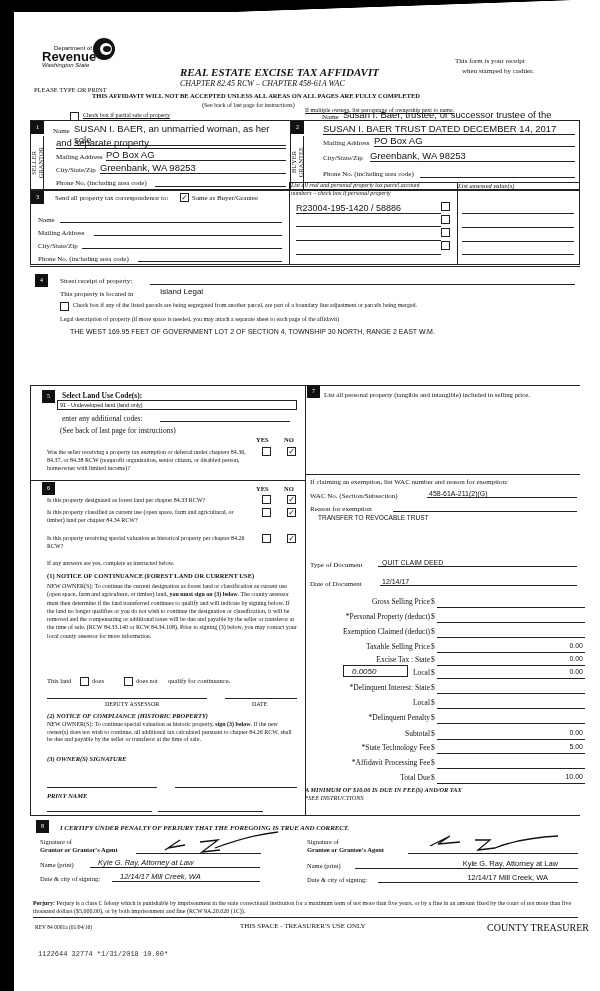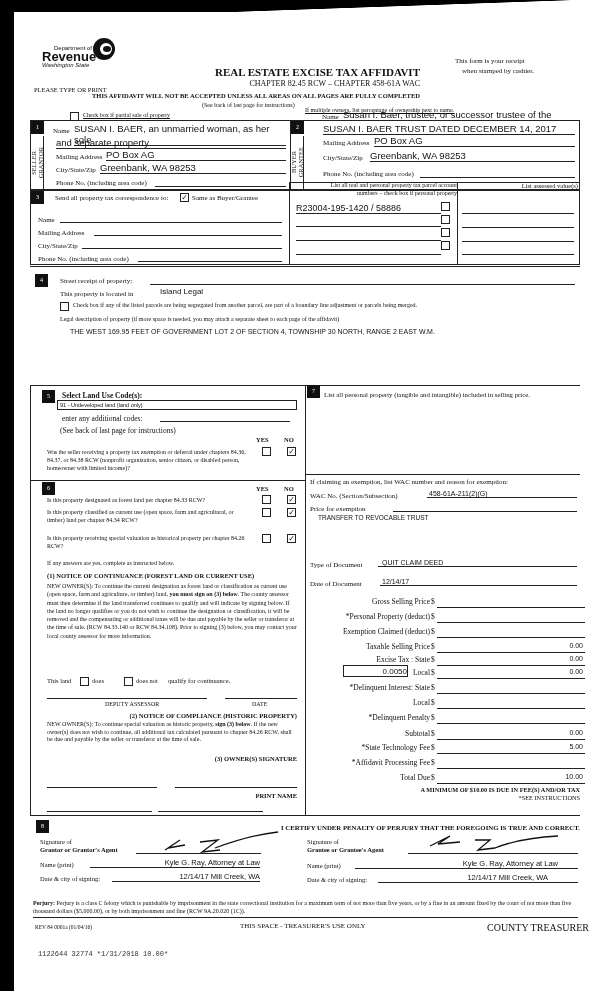--- a/index.html
+++ b/index.html
@@ -10,21 +10,21 @@
   .abs { position: absolute; }
   .sans { font-family: "Liberation Sans", sans-serif; padding-left: 8px; }
   .line { border-bottom: 1px solid #222; }
   .box { border: 1px solid #222; }
   .num { position: absolute; background: #111; color: #fff; font-size: 6px; width: 13px; height: 13px; text-align: center; line-height: 13px; }
   .cb { position: absolute; width: 9px; height: 9px; border: 1px solid #222; background: #fff; font-size: 8px; line-height: 8px; text-align: center; font-family: "DejaVu Sans", sans-serif; }
   .lbl { font-size: 7px; }
   .fill { font-family: "Liberation Sans", sans-serif; font-size: 9.5px; color: #111; }
   .vert { writing-mode: vertical-rl; transform: rotate(180deg); font-size: 6.5px; text-align: center; }
   .bold { font-weight: bold; }
-  .center { text-align: right; }
+  .center { text-align: left; font-style: italic; }
   .amt-row { position: absolute; left: 310px; width: 270px; height: 13px; font-size: 7.5px; }
   .amt-row .label { position: absolute; right: 150px; top: 0; text-align: right; white-space: nowrap; }
   .amt-row .dollar { position: absolute; left: 121px; top: 0; }
   .amt-row .val { position: absolute; left: 127px; width: 148px; border-bottom: 1px solid #222; text-align: right; font-family: "Liberation Sans", sans-serif; font-size: 7px; padding-right: 2px; height: 11px; }
 </style>
 </head>
 <body>
 
 <div class="top-edge"></div>
 <div class="scan-edge"></div>
@@ -201,21 +201,21 @@
 <div class="abs bold center" style="left:47px;top:792px;width:250px;font-size:6.5px;">PRINT NAME</div>
 <div class="abs" style="left:47px;top:811px;width:105px;height:1px;background:#222;"></div>
 <div class="abs" style="left:158px;top:811px;width:105px;height:1px;background:#222;"></div>
 
 <div class="num" style="left:307px;top:385px;">7</div>
 <div class="abs" style="left:324px;top:389px;width:250px;font-size:6.8px;line-height:11px;">List all personal property (tangible and intangible) included in selling price.</div>
 <div class="abs" style="left:305px;top:474px;width:275px;height:1px;background:#222;"></div>
 <div class="abs" style="left:310px;top:478px;font-size:7px;white-space:nowrap;">If claiming an exemption, list WAC number and reason for exemption:</div>
 <div class="abs" style="left:310px;top:492px;font-size:7px;">WAC No. (Section/Subsection)</div>
 <div class="abs sans line" style="left:427px;top:490px;width:150px;font-size:7px;padding-left:2px;">458-61A-211(2)(G)</div>
-<div class="abs" style="left:310px;top:505px;font-size:7px;">Price for exemption</div>
+<div class="abs" style="left:310px;top:505px;font-size:7px;">Reason for exemption</div>
 <div class="abs line" style="left:393px;top:503px;width:184px;height:9px;"></div>
 <div class="abs sans" style="left:310px;top:514px;font-size:6.5px;">TRANSFER TO REVOCABLE TRUST</div>
 
 <div class="abs" style="left:310px;top:561px;font-size:7px;">Type of Document</div>
 <div class="abs sans line" style="left:378px;top:559px;width:199px;font-size:7px;padding-left:4px;">QUIT CLAIM DEED</div>
 <div class="abs" style="left:310px;top:580px;font-size:7px;">Date of Document</div>
 <div class="abs sans line" style="left:380px;top:578px;width:197px;font-size:7px;padding-left:2px;">12/14/17</div>
 
 <div id="amounts">
     <div class="amt-row" style="top: 597px;">

